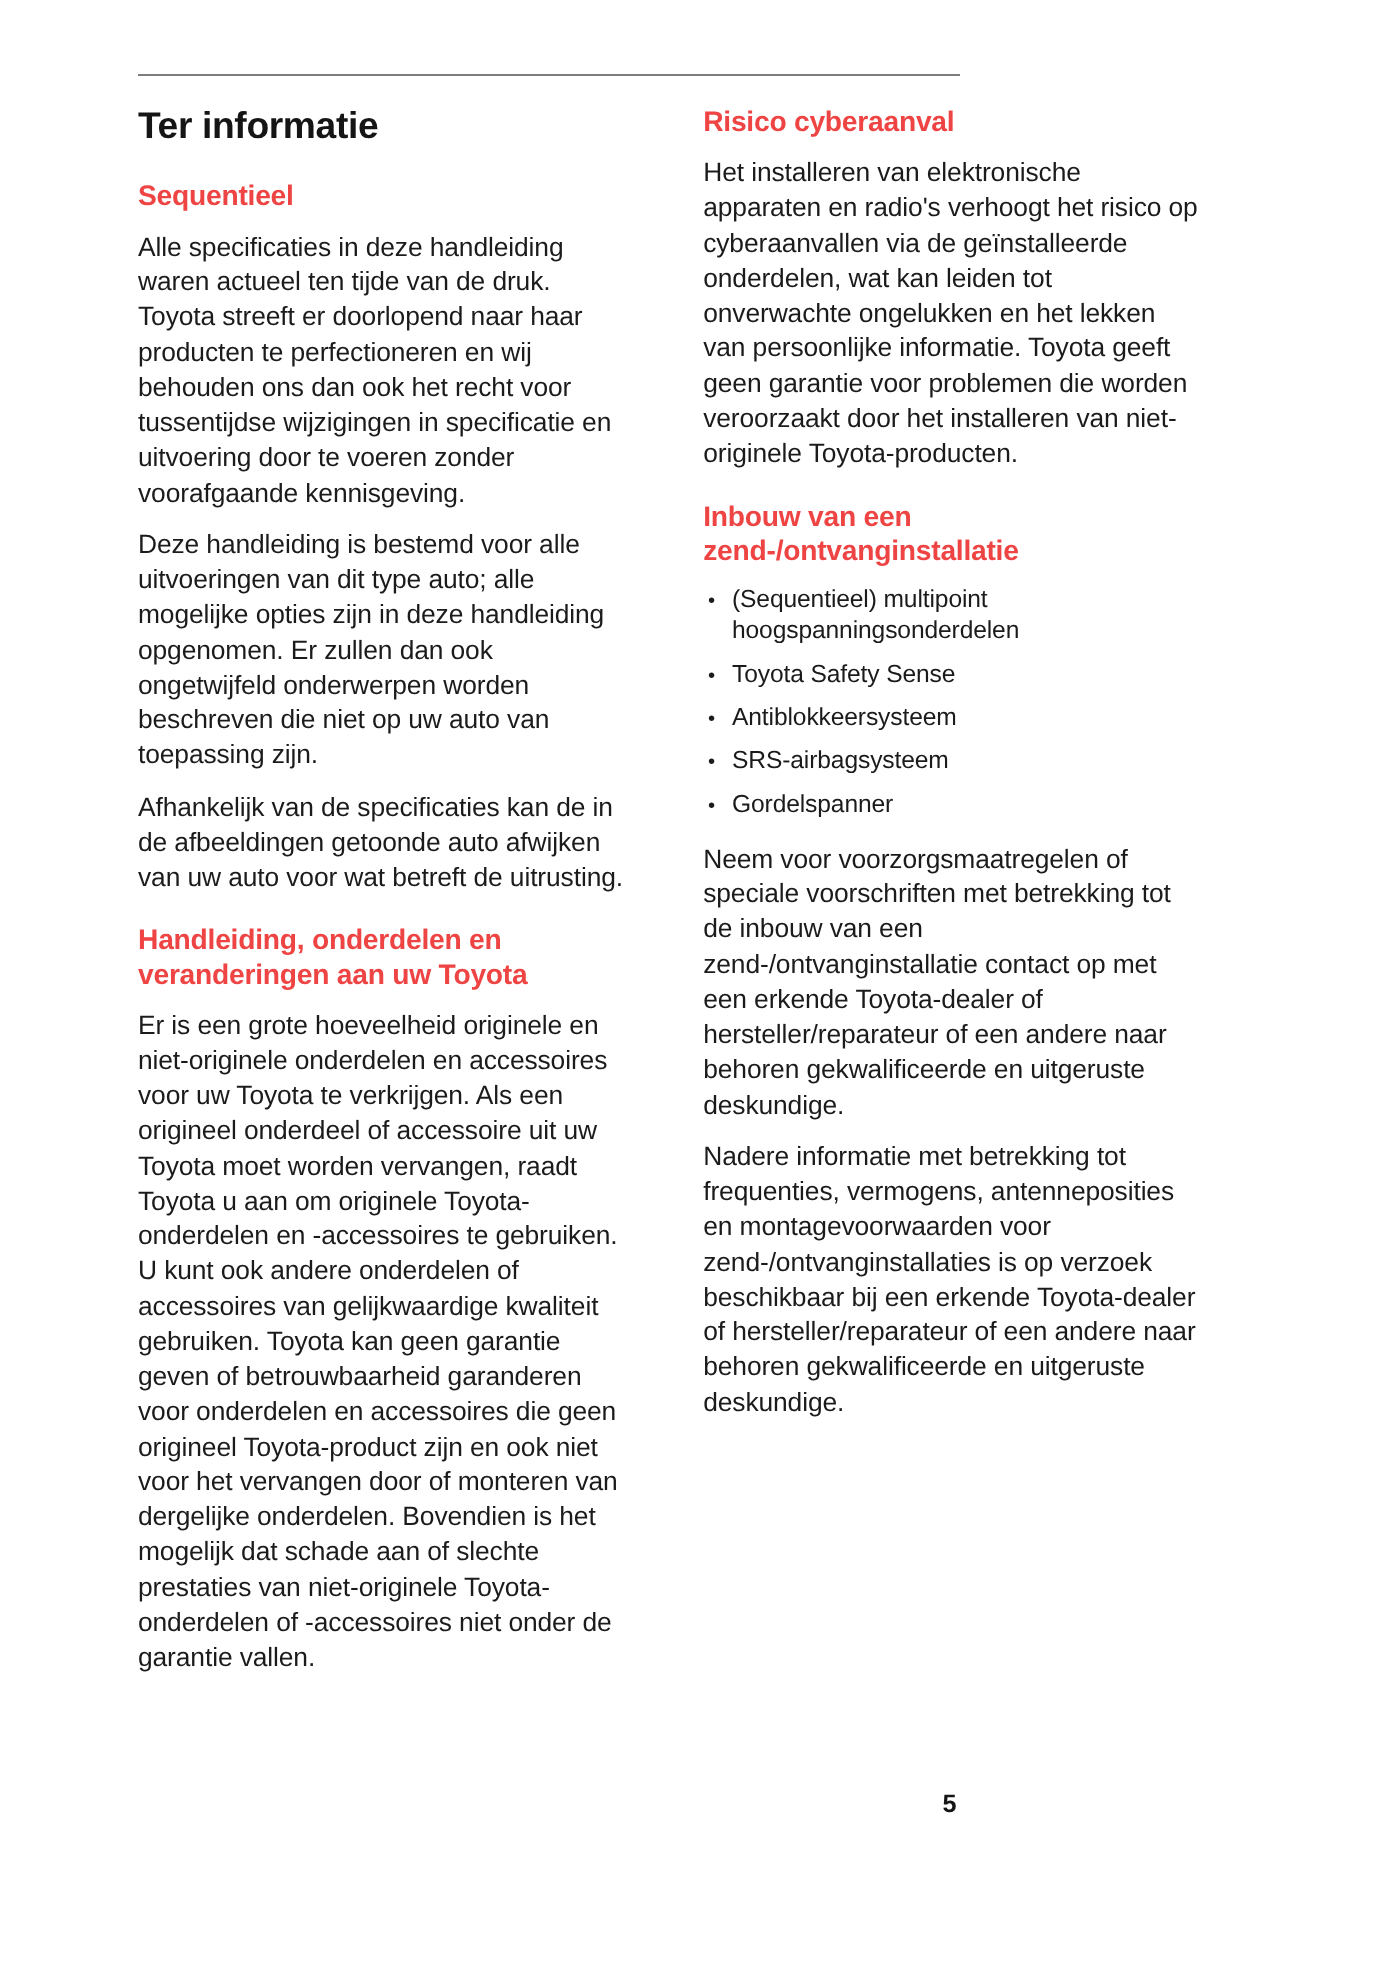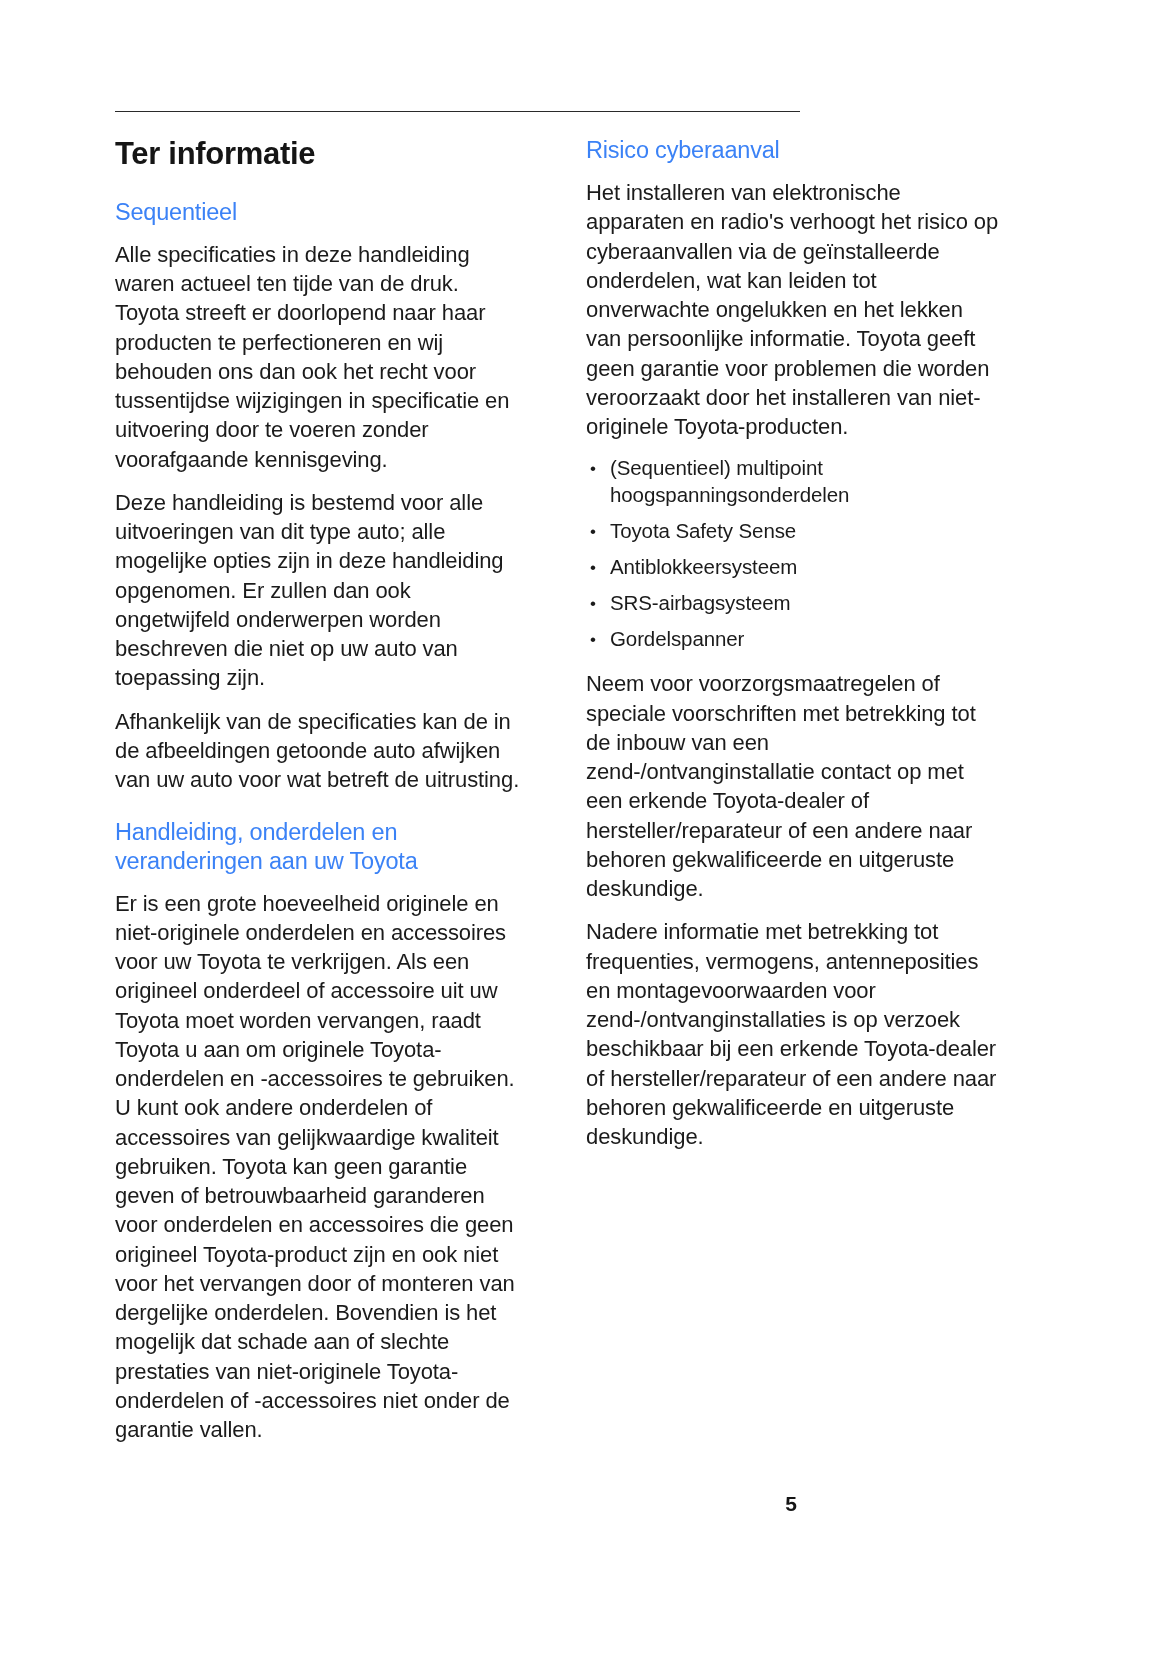--- a/index.html
+++ b/index.html
@@ -9,21 +9,21 @@
     height: 1653px;
     position: relative;
     font-family: "Liberation Sans", "DejaVu Sans", sans-serif;
     color: #1b1b1b;
   }
   .page {
     position: absolute;
     top: 0; left: 0;
     width: 965px;
     height: 1653px;
-    padding: 111px 165px 0 115px;
+    padding: 62px 165px 0 115px;
   }
   .top-rule {
     border: none;
     border-top: 1.5px solid #2a2a2a;
     width: 100%;
     margin: 0 0 22px 0;
   }
   .columns {
     display: grid;
     grid-template-columns: 412px 414px;
@@ -32,22 +32,22 @@
   h1 {
     font-size: 31px;
     font-weight: 700;
     color: #151515;
     letter-spacing: -0.3px;
     margin: 2px 0 26px 0;
     line-height: 1.15;
   }
   h2 {
     font-size: 23.5px;
-    font-weight: 400;
-    color: #3b82f6;
+    font-weight: 700;
+    color: #ef4444;
     letter-spacing: -0.2px;
     margin: 24px 0 14px 0;
     line-height: 1.2;
   }
   h2:first-child { margin-top: 2px; }
   p {
     font-size: 22px;
     line-height: 1.33;
     margin: 0 0 14px 0;
     letter-spacing: -0.1px;
@@ -96,20 +96,21 @@
       <p>Afhankelijk van de specificaties kan de in de afbeeldingen getoonde auto afwijken van uw auto voor wat betreft de uitrusting.</p>
 
       <h2>Handleiding, onderdelen en veranderingen aan uw Toyota</h2>
       <p>Er is een grote hoeveelheid originele en niet-originele onderdelen en accessoires voor uw Toyota te verkrijgen. Als een origineel onderdeel of accessoire uit uw Toyota moet worden vervangen, raadt Toyota u aan om originele Toyota-onderdelen en -accessoires te gebruiken. U kunt ook andere onderdelen of accessoires van gelijkwaardige kwaliteit gebruiken. Toyota kan geen garantie geven of betrouwbaarheid garanderen voor onderdelen en accessoires die geen origineel Toyota-product zijn en ook niet voor het vervangen door of monteren van dergelijke onderdelen. Bovendien is het mogelijk dat schade aan of slechte prestaties van niet-originele Toyota-onderdelen of -accessoires niet onder de garantie vallen.</p>
     </div>
 
     <div class="col">
       <h2>Risico cyberaanval</h2>
       <p>Het installeren van elektronische apparaten en radio's verhoogt het risico op cyberaanvallen via de geïnstalleerde onderdelen, wat kan leiden tot onverwachte ongelukken en het lekken van persoonlijke informatie. Toyota geeft geen garantie voor problemen die worden veroorzaakt door het installeren van niet-originele Toyota-producten.</p>
 
+      <h2>Inbouw van een zend-/ontvanginstallatie</h2>
 
       <ul class="bullets">
         <li>
           <span class="marker">•</span>
           <span class="btext">(Sequentieel) multipoint hoogspanningsonderdelen</span>
         </li>
         <li>
           <span class="marker">•</span>
           <span class="btext">Toyota Safety Sense</span>
         </li>

